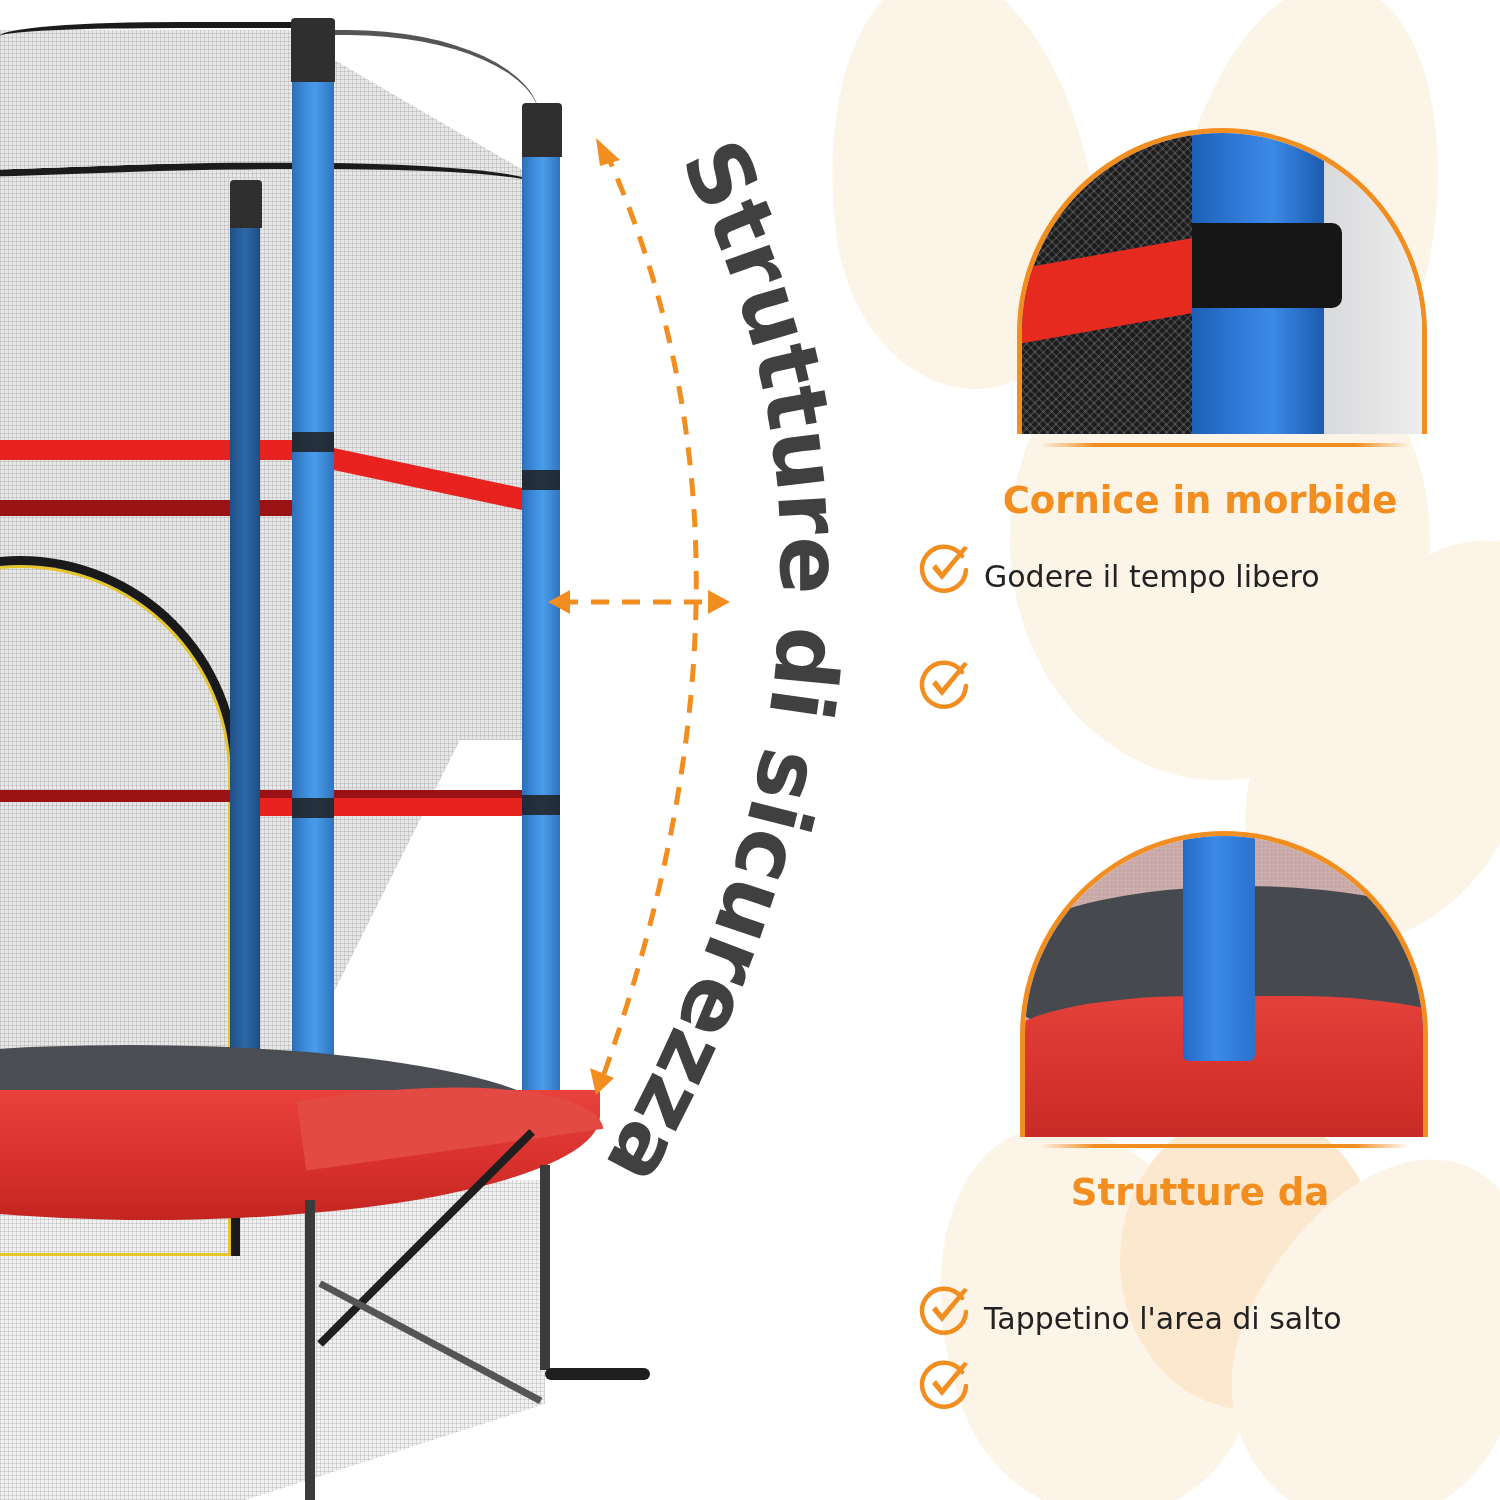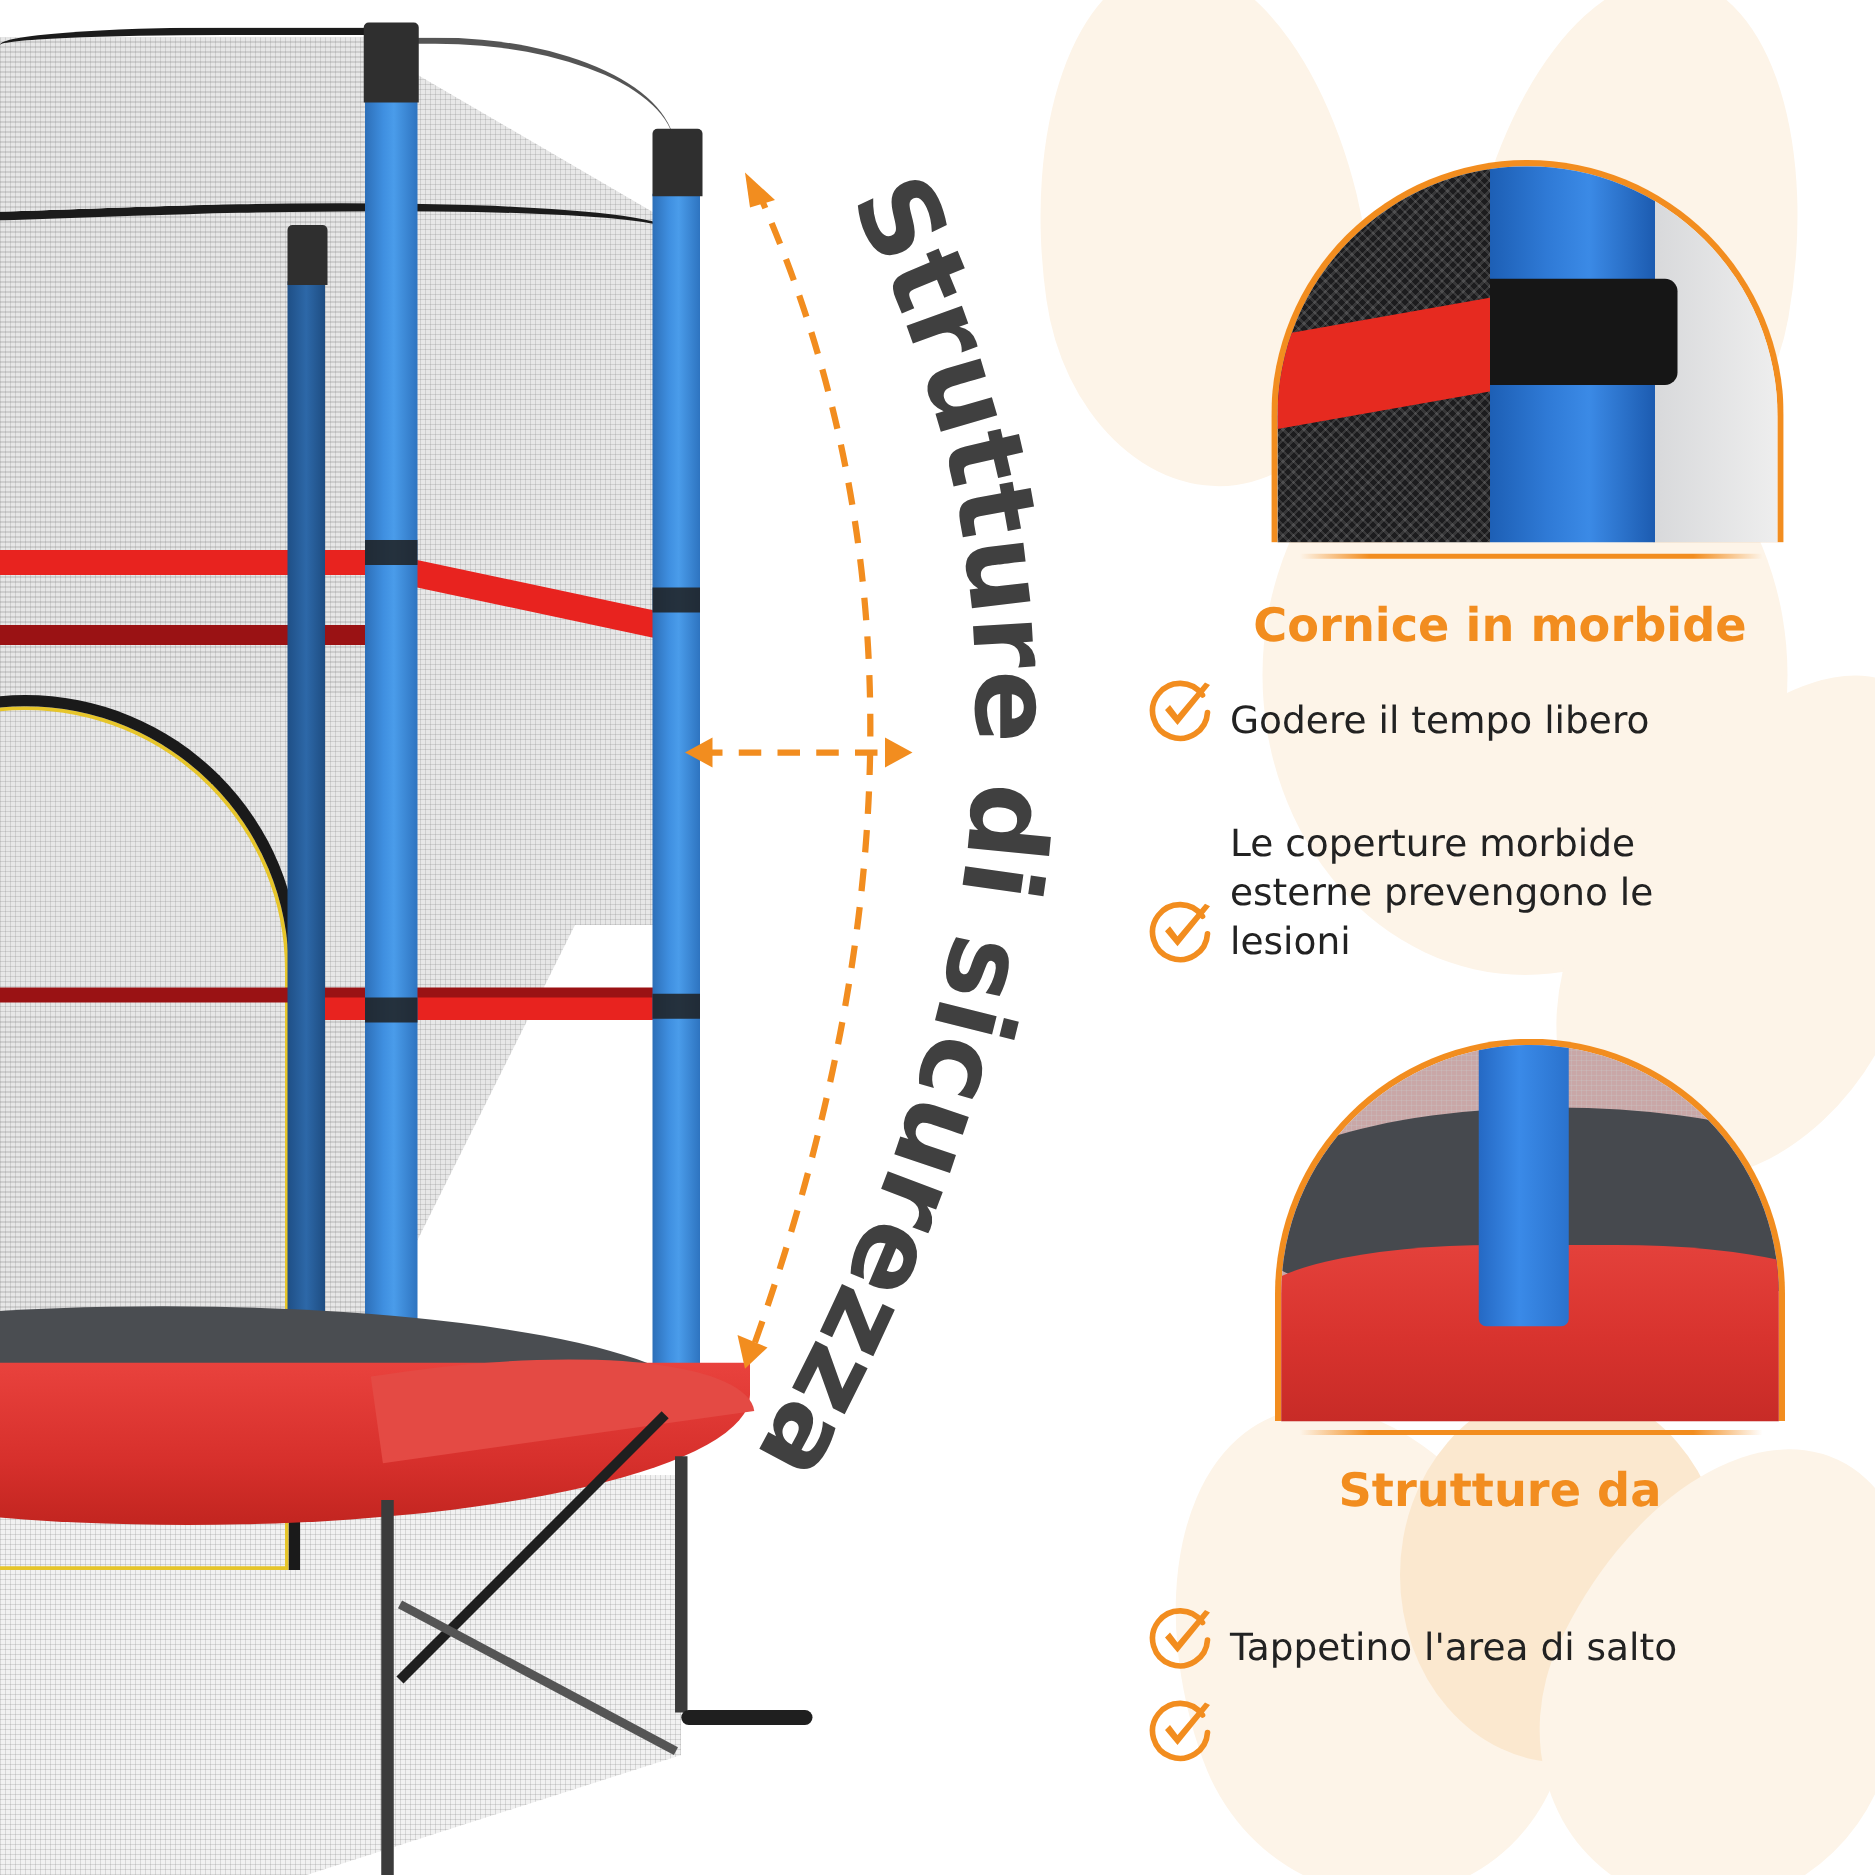--- a/index.html
+++ b/index.html
@@ -146,21 +146,20 @@
     <path d="M 14 28 L 24 40 L 50 8 L 46 6 L 24 32 L 18 24 Z" fill="#f28d1f"></path>
   </svg>
   <span class="text" style="padding-top:12px;">Godere il tempo libero</span>
 </div>
 
 <div class="bullet" style="left:918px; top:656px;">
   <svg class="check" viewBox="0 0 56 56">
     <path d="M 44 16 A 22 22 0 1 0 48 30" stroke="#f28d1f" stroke-width="4.5" fill="none" stroke-linecap="round"></path>
     <path d="M 14 28 L 24 40 L 50 8 L 46 6 L 24 32 L 18 24 Z" fill="#f28d1f"></path>
   </svg>
-  <span class="text" style="width:420px; padding-top:0;">Le coperture morbide esterne prevengono le lesioni</span>
 </div>
 
 <div class="feature-photo" style="left:1020px; top:831px; width:408px; height:306px;">
   <div class="p2-net"></div>
   <div class="p2-mat"></div>
   <div class="p2-pad"></div>
   <div class="p2-pole"></div>
 </div>
 <div class="photo-underline" style="left:1040px; top:1144px; width:370px;"></div>
 

